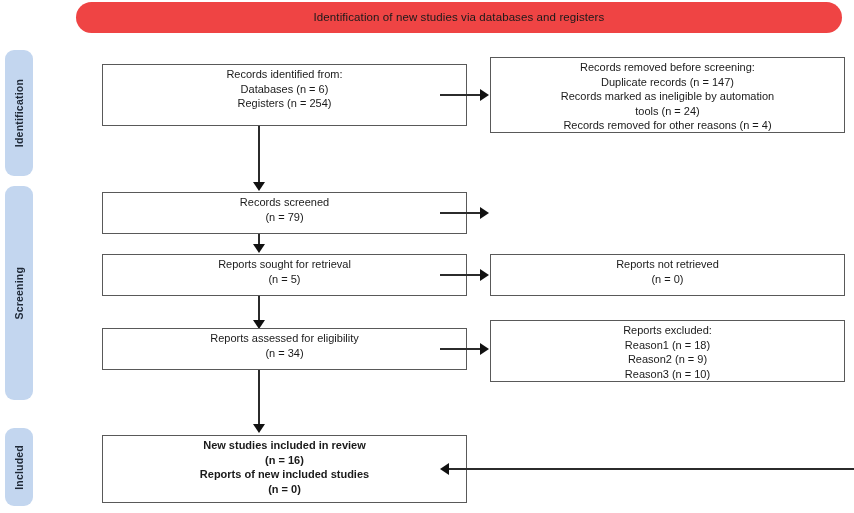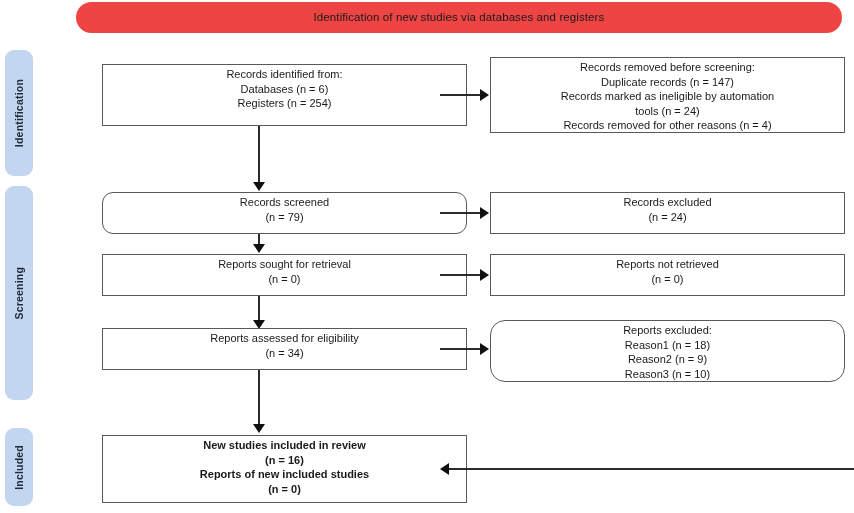--- a/index.html
+++ b/index.html
@@ -90,26 +90,26 @@
     white-space: pre-line;
   }
 
   
   .col-left  { left: 75px;  width: 365px; margin-left: 27px; }
   
   .col-right { left: 490px; width: 355px; }
 
   #box-identified       { top: 64px;  height: 62px; }
   #box-removed          { top: 57px;  height: 76px; }
-  #box-screened         { top: 192px; height: 42px; border-radius: 11px; }
+  #box-screened         { top: 192px; height: 42px; }
   #box-excluded         { top: 192px; height: 42px; }
   #box-sought           { top: 254px; height: 42px; }
   #box-not-retrieved    { top: 254px; height: 42px; }
   #box-assessed         { top: 328px; height: 42px; }
-  #box-reports-excluded { top: 320px; height: 62px; border-radius: 15px; }
+  #box-reports-excluded { top: 320px; height: 62px; }
   #box-included         { top: 435px; height: 68px; font-weight: bold; }
 
   
   .conn {
     position: absolute;
     background: #2b2b2b;
   }
   .vline { width: 1.6px; }
   .hline { height: 1.6px; }
 
@@ -167,34 +167,30 @@
   <div class="arrow-right" style="left:480px; top:89px;"></div>
 
   <div class="conn vline" style="left:258px; top:126px; width:1.6px; height:58px;"></div>
   <div class="arrow-down" style="left:253px; top:182px;"></div>
 
   <div class="box col-left" id="box-screened">
     <span class="box-text">Records screened
 (n = 79)</span>
   </div>
 
-  <div class="box col-right" id="box-excluded">
-    <span class="box-text">Records excluded
-(n = 24)</span>
-  </div>
 
   <div class="conn hline" style="left:440px; top:212px; width:42px;"></div>
   <div class="arrow-right" style="left:480px; top:207px;"></div>
 
   <div class="conn vline" style="left:258px; top:234px; width:1.6px; height:12px;"></div>
   <div class="arrow-down" style="left:253px; top:244px;"></div>
 
   <div class="box col-left" id="box-sought">
     <span class="box-text">Reports sought for retrieval
-(n = 0)</span>
+(n = 5)</span>
   </div>
 
   <div class="box col-right" id="box-not-retrieved">
     <span class="box-text">Reports not retrieved
 (n = 0)</span>
   </div>
 
   <div class="conn hline" style="left:440px; top:274px; width:42px;"></div>
   <div class="arrow-right" style="left:480px; top:269px;"></div>
 

